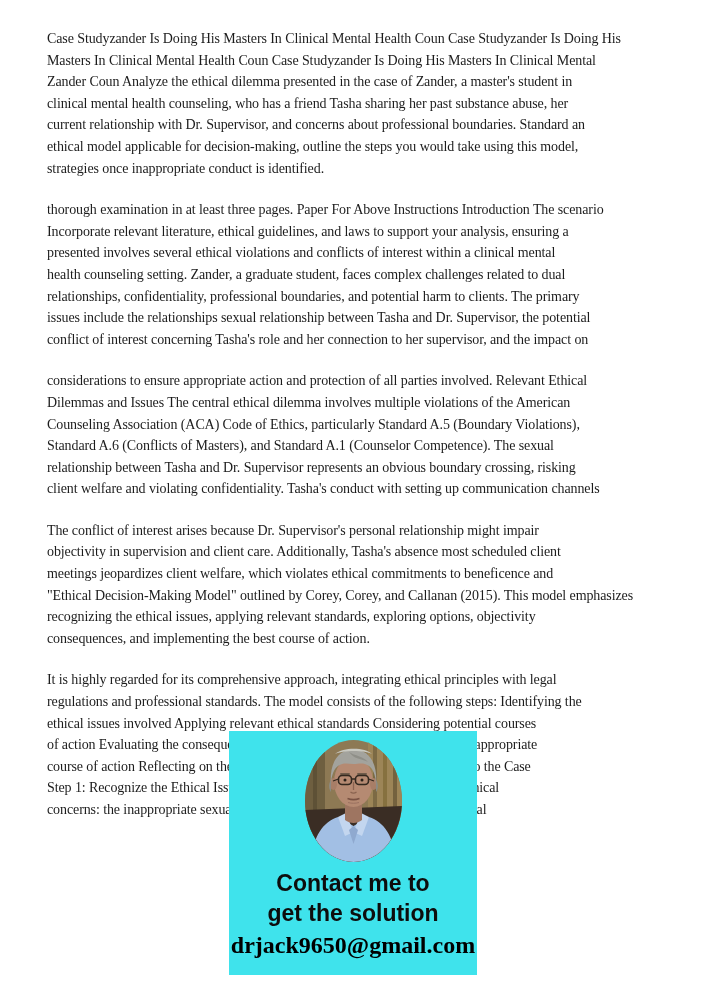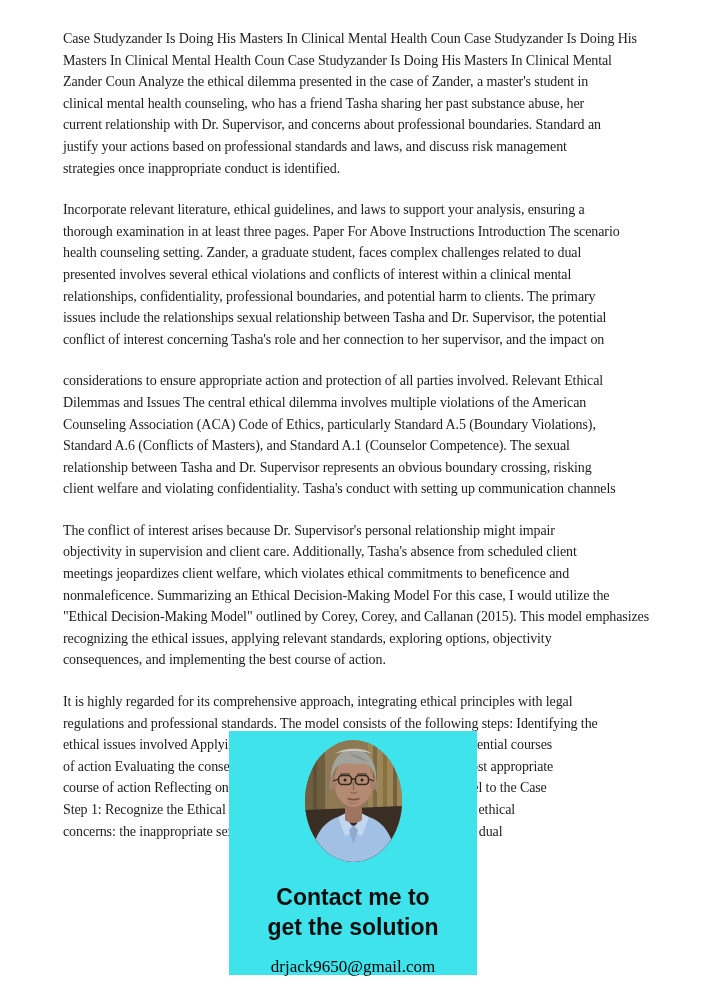--- a/index.html
+++ b/index.html
@@ -10,21 +10,21 @@
     background: #ffffff;
     overflow: hidden;
     font-family: "Liberation Serif", serif;
   }
   .essay {
     position: absolute;
     left: 47px;
     top: 28px;
     width: 630px;
   }
-  .para { margin: 0 0 20px 16px; padding: 0; }
+  .para { margin: 0 0 20px 0; padding: 0; }
   .line {
     white-space: nowrap;
     height: 21.6px;
     line-height: 21.6px;
     font-size: 14px;
     letter-spacing: -0.1px;
     color: #1c1c1c;
   }
   .promo-card {
     position: absolute;
@@ -39,73 +39,72 @@
     box-sizing: border-box;
   }
   .avatar-wrap { margin-top: 9px; width: 97px; height: 122px; }
   .promo-heading {
     font-family: "Liberation Sans", sans-serif;
     font-weight: bold;
     font-size: 23px;
     line-height: 30px;
     color: #0d0d0d;
     text-align: center;
-    margin-top: 20px;
+    margin-top: 6px;
   }
   .promo-email {
     font-family: "Liberation Serif", serif;
-    font-weight: normal;
-    font-size: 17px;
+    font-weight: bold;
+    font-size: 24px;
     line-height: 28px;
     color: #000000;
-    margin-top: 11px;
+    margin-top: 3px;
     text-align: center;
   }
 </style>
 </head>
 <body>
 
 <div class="page">
 
   <div class="essay">
 
     <div class="para">
       <div class="line">Case Studyzander Is Doing His Masters In Clinical Mental Health Coun Case Studyzander Is Doing His</div>
       <div class="line">Masters In Clinical Mental Health Coun Case Studyzander Is Doing His Masters In Clinical Mental</div>
       <div class="line">Zander Coun Analyze the ethical dilemma presented in the case of Zander, a master's student in</div>
       <div class="line">clinical mental health counseling, who has a friend Tasha sharing her past substance abuse, her</div>
       <div class="line">current relationship with Dr. Supervisor, and concerns about professional boundaries. Standard an</div>
-      <div class="line">justify your actions based on professional standards and laws, and discuss risk management</div>
+      <div class="line">ethical model applicable for decision-making, outline the steps you would take using this model,</div>
       <div class="line">strategies once inappropriate conduct is identified.</div>
     </div>
 
     <div class="para">
+      <div class="line">thorough examination in at least three pages. Paper For Above Instructions Introduction The scenario</div>
       <div class="line">Incorporate relevant literature, ethical guidelines, and laws to support your analysis, ensuring a</div>
-      <div class="line">thorough examination in at least three pages. Paper For Above Instructions Introduction The scenario</div>
+      <div class="line">presented involves several ethical violations and conflicts of interest within a clinical mental</div>
       <div class="line">health counseling setting. Zander, a graduate student, faces complex challenges related to dual</div>
-      <div class="line">presented involves several ethical violations and conflicts of interest within a clinical mental</div>
       <div class="line">relationships, confidentiality, professional boundaries, and potential harm to clients. The primary</div>
       <div class="line">issues include the relationships sexual relationship between Tasha and Dr. Supervisor, the potential</div>
       <div class="line">conflict of interest concerning Tasha's role and her connection to her supervisor, and the impact on</div>
     </div>
 
     <div class="para">
       <div class="line">considerations to ensure appropriate action and protection of all parties involved. Relevant Ethical</div>
       <div class="line">Dilemmas and Issues The central ethical dilemma involves multiple violations of the American</div>
       <div class="line">Counseling Association (ACA) Code of Ethics, particularly Standard A.5 (Boundary Violations),</div>
       <div class="line">Standard A.6 (Conflicts of Masters), and Standard A.1 (Counselor Competence). The sexual</div>
       <div class="line">relationship between Tasha and Dr. Supervisor represents an obvious boundary crossing, risking</div>
       <div class="line">client welfare and violating confidentiality. Tasha's conduct with setting up communication channels</div>
     </div>
 
     <div class="para">
       <div class="line">The conflict of interest arises because Dr. Supervisor's personal relationship might impair</div>
-      <div class="line">objectivity in supervision and client care. Additionally, Tasha's absence from scheduled client</div>
+      <div class="line">objectivity in supervision and client care. Additionally, Tasha's absence most scheduled client</div>
       <div class="line">meetings jeopardizes client welfare, which violates ethical commitments to beneficence and</div>
-      <div class="line">nonmaleficence. Summarizing an Ethical Decision-Making Model For this case, I would utilize the</div>
       <div class="line">"Ethical Decision-Making Model" outlined by Corey, Corey, and Callanan (2015). This model emphasizes</div>
       <div class="line">recognizing the ethical issues, applying relevant standards, exploring options, objectivity</div>
       <div class="line">consequences, and implementing the best course of action.</div>
     </div>
 
     <div class="para">
       <div class="line">It is highly regarded for its comprehensive approach, integrating ethical principles with legal</div>
       <div class="line">regulations and professional standards. The model consists of the following steps: Identifying the</div>
       <div class="line">ethical issues involved Applying relevant ethical standards Considering potential courses</div>
       <div class="line">of action Evaluating the consequences of each option Implementing the most appropriate</div>

